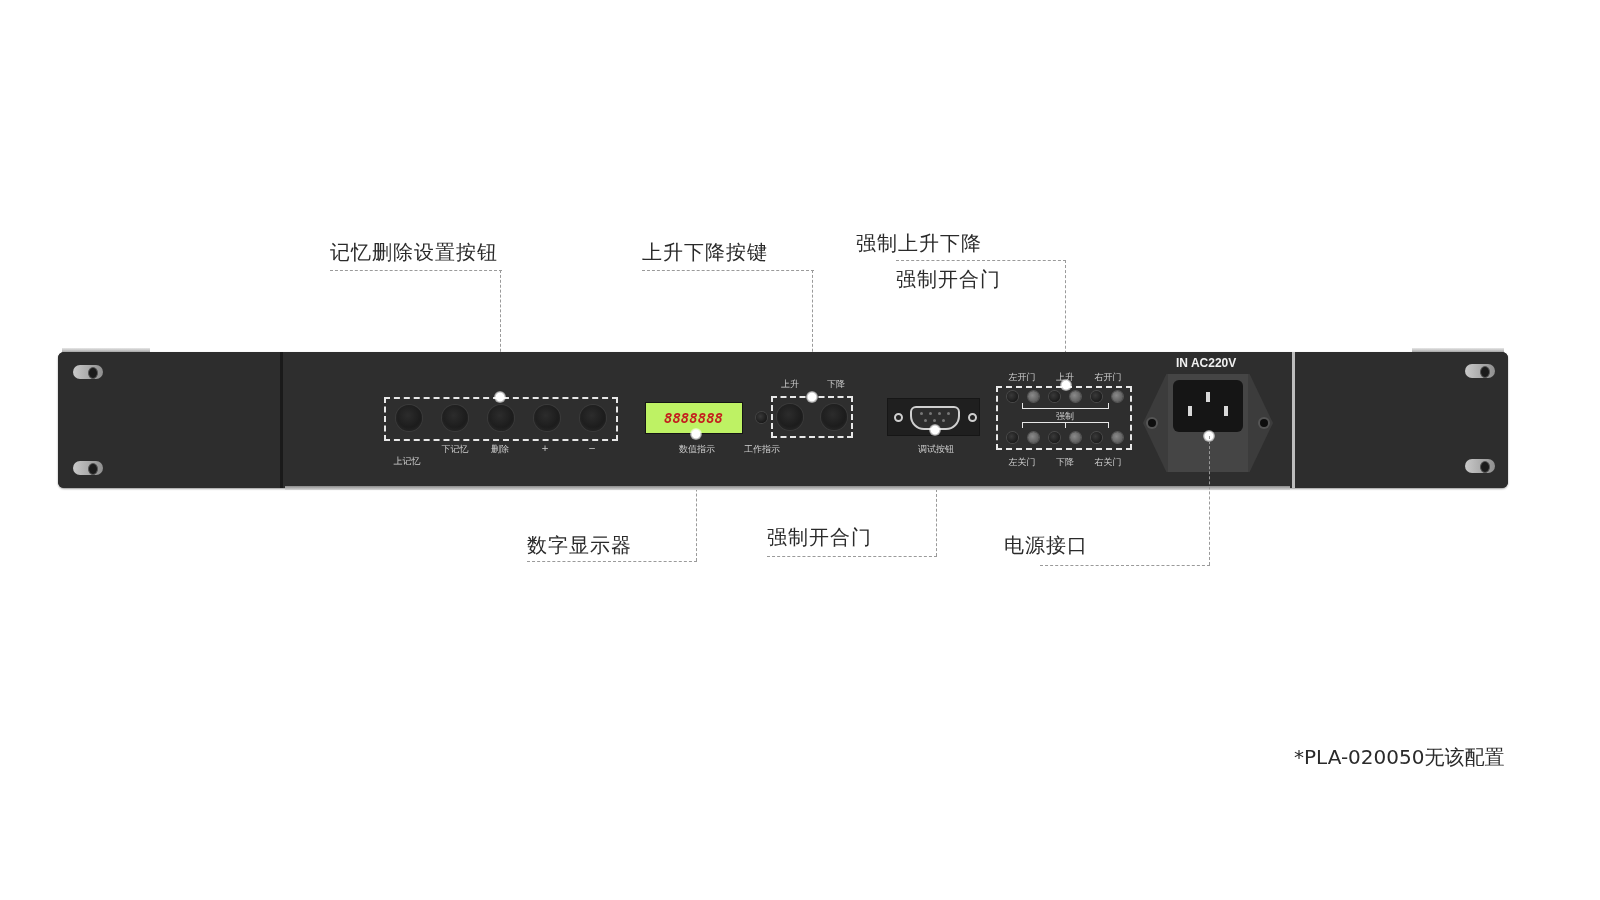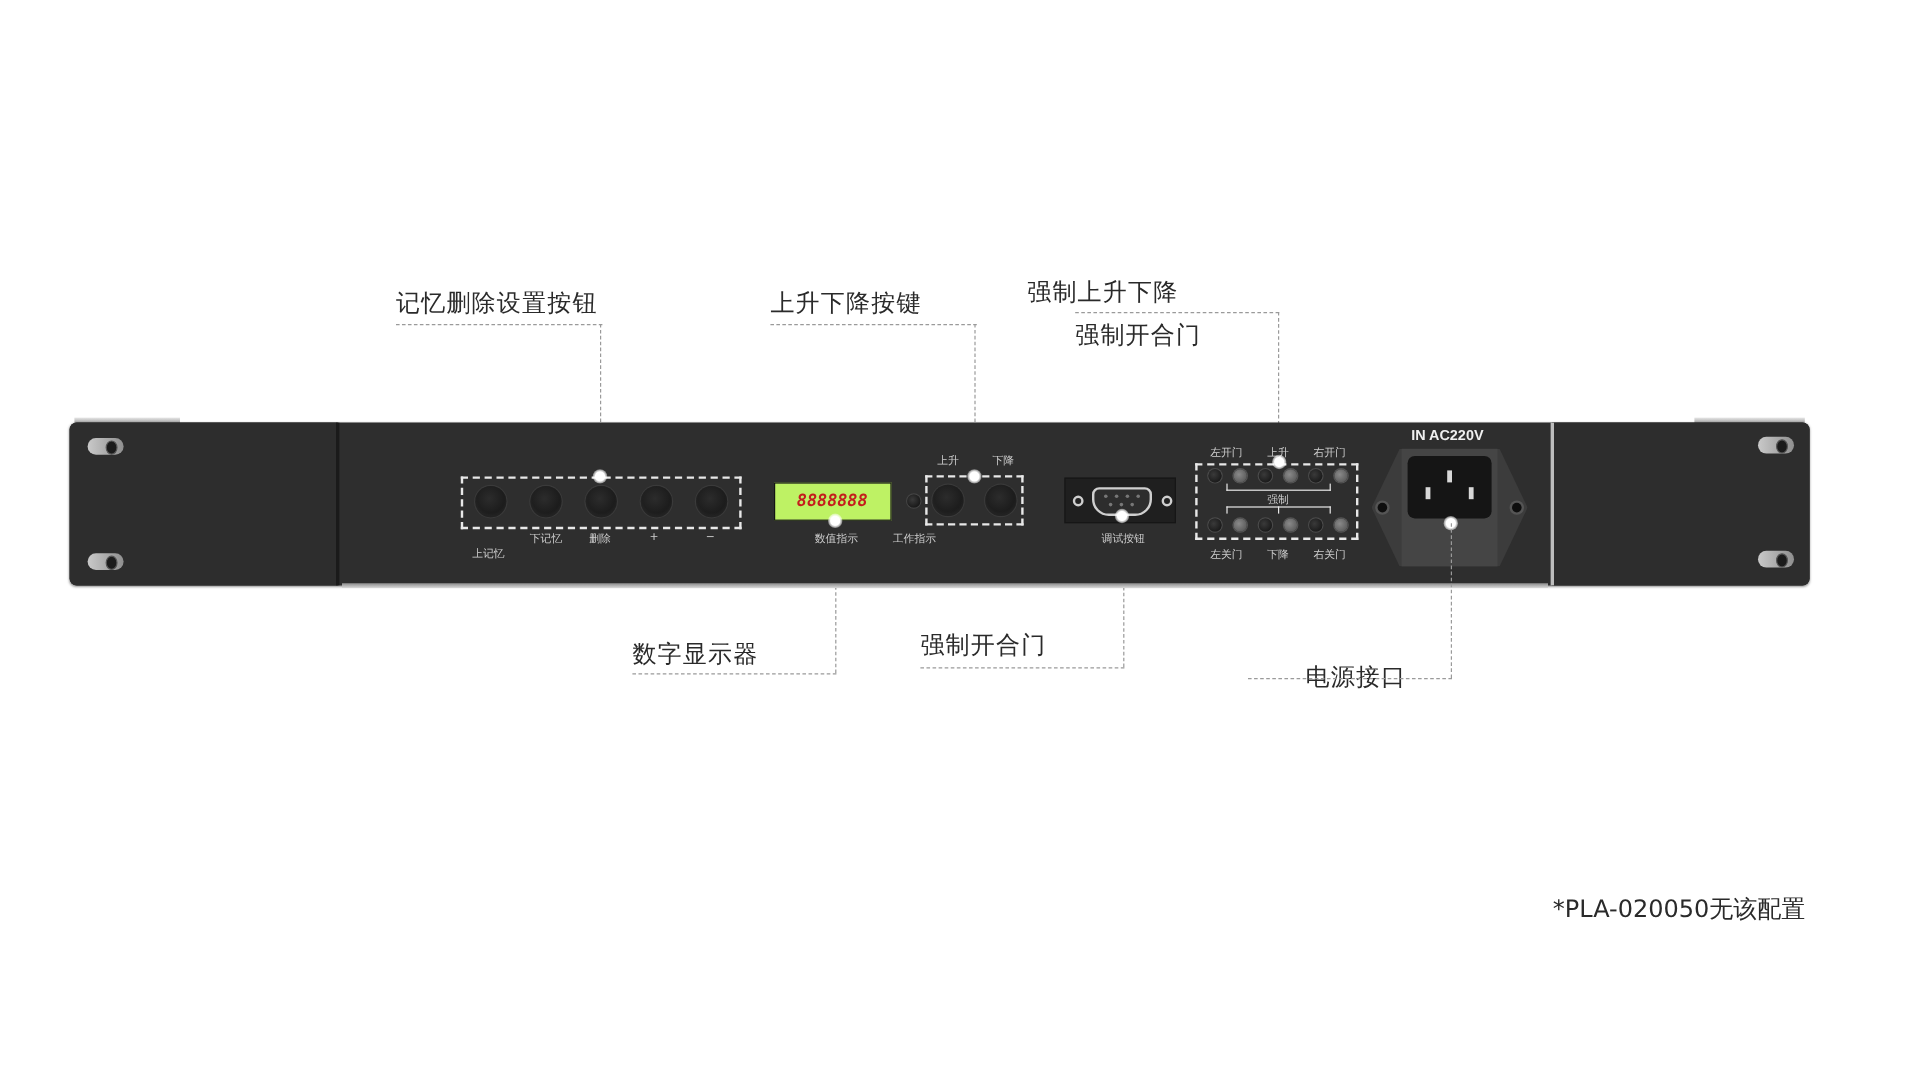--- a/index.html
+++ b/index.html
@@ -71,21 +71,21 @@
 <div class="dash-v" style="left:1065px; top:260px; height:124px;"></div>
 
 <div class="callout" style="left:527px; top:532px;">数字显示器</div>
 <div class="dash-h" style="left:527px; top:561px; width:170px;"></div>
 <div class="dash-v" style="left:696px; top:434px; height:127px;"></div>
 
 <div class="callout" style="left:767px; top:524px;">强制开合门</div>
 <div class="dash-h" style="left:767px; top:556px; width:170px;"></div>
 <div class="dash-v" style="left:936px; top:430px; height:126px;"></div>
 
-<div class="callout" style="left:1088px; top:532px;margin-top:19px;">电源接口</div>
+<div class="callout" style="left:1004px; top:532px;">电源接口</div>
 <div class="dash-h" style="left:1040px; top:565px; width:170px;"></div>
 
 <div class="top-edge" style="left:62px; width:88px;"></div>
 <div class="top-edge" style="left:1412px; width:92px;"></div>
 <div class="rack"></div>
 <div class="ear left"></div>
 <div class="ear right"></div>
 <div class="bottom-edge" style="left:285px; width:1005px;"></div>
 
 <div class="slot" style="left:73px; top:365px;"></div>

